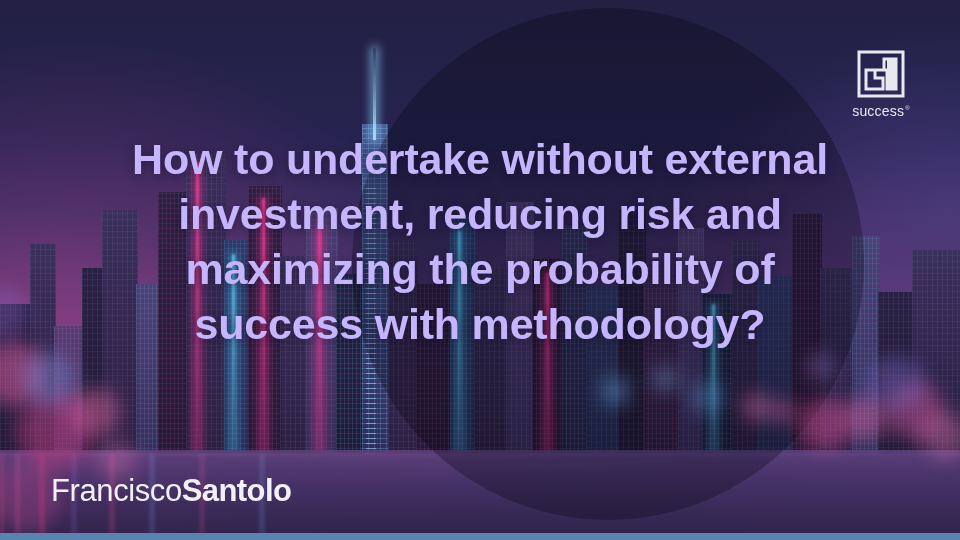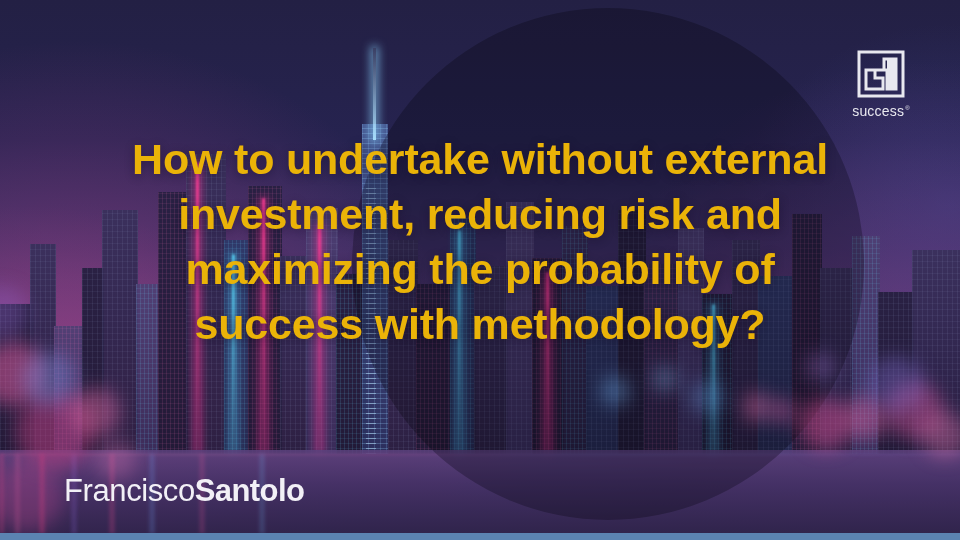--- a/index.html
+++ b/index.html
@@ -121,39 +121,39 @@
     mix-blend-mode:multiply;
   }
 
   
   .bokeh { position:absolute; border-radius:50%; filter:blur(9px); }
 
   
   .title {
     position:absolute; left:90px; top:132px; width:780px;
     text-align:center;
-    color:#eab308;
+    color:#c4b5fd;
     font-family:"Liberation Sans", sans-serif;
     font-weight:700;
     font-size:43px;
     line-height:55px;
     letter-spacing:-.2px;
     text-shadow:0 2px 10px rgba(20,10,40,.45);
     white-space:pre-line;
   }
 
   
   .logo { position:absolute; right:48px; top:50px; width:62px; text-align:center; }
   .logo-mark { width:48px; height:48px; margin:0 auto; position:relative; }
   .logo-word { margin-top:5px; color:#e8e8ef; font-size:14px; letter-spacing:.2px;
     font-family:"Liberation Sans", sans-serif; font-weight:400; position:relative; display:inline-block; }
   .logo-tm { font-size:6px; vertical-align:super; margin-left:1px; }
 
   
-  .sig { position:absolute; left:64px; bottom:34px; width:230px; text-align:left; }
+  .sig { position:absolute; left:51px; bottom:34px; width:230px; text-align:left; }
   .sig-name { font-size:31px; color:#f2f0f6; line-height:1; white-space:nowrap;
     font-family:"Liberation Sans", sans-serif; font-weight:300; letter-spacing:-.4px; }
   .sig-name b { font-weight:700; letter-spacing:-.6px; }
   .sig-tag { margin-top:9px; font-size:9.5px; color:#d9d5e4; letter-spacing:3.6px;
     font-weight:700; font-family:"Liberation Sans", sans-serif; }
 
   
   .bottombar { position:absolute; left:0; right:0; bottom:0; height:7px; background:#5b83b1; }
 </style>
 </head>

